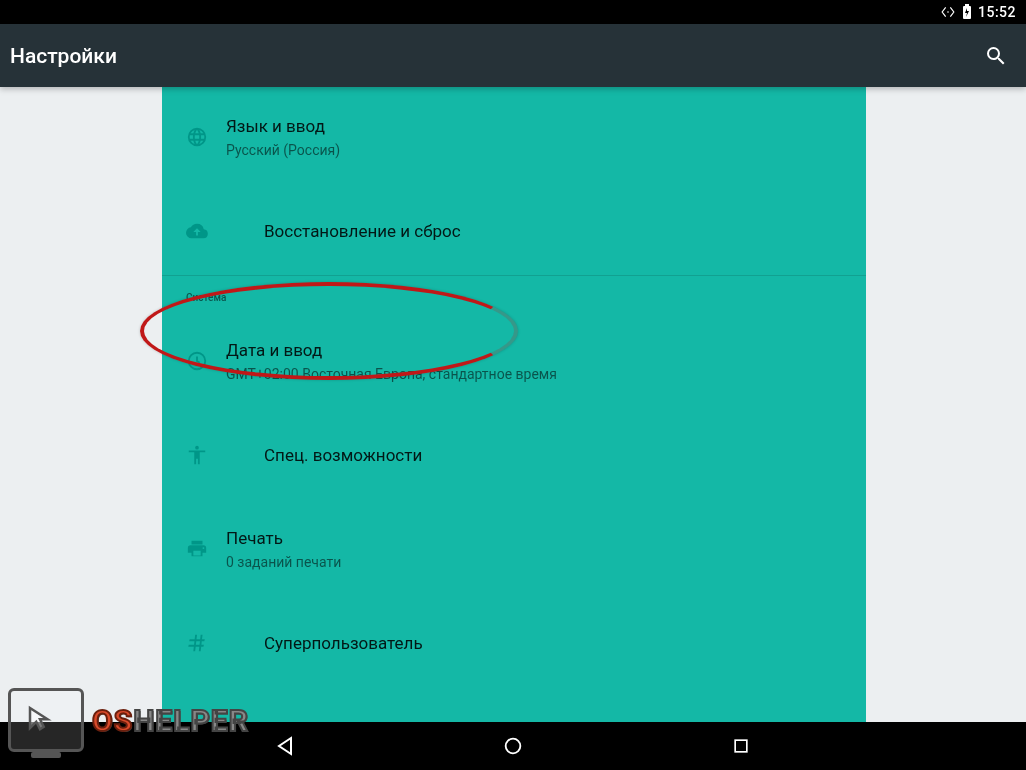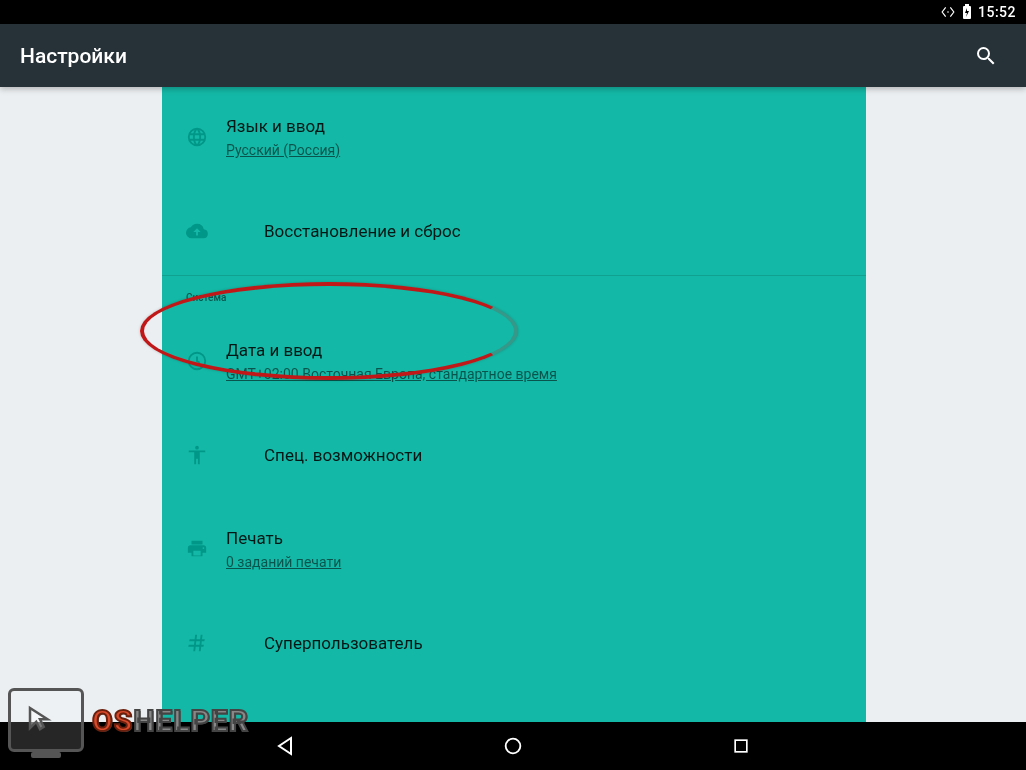--- a/index.html
+++ b/index.html
@@ -25,21 +25,21 @@
   }
   .status-bar svg { display: block; }
   .status-time { font-weight: 500; letter-spacing: 0.5px; }
   .app-bar {
     height: 63px;
     background: #263238;
     color: #fff;
     display: flex;
     align-items: center;
     justify-content: space-between;
-    padding: 0 20px;
+    padding: 0 10px;
     box-shadow: 0 2px 6px rgba(0,0,0,0.25);
     position: relative;
     z-index: 5;
   }
   .app-bar-title {
     font-size: 21px;
     font-weight: 500;
   }
   .search-btn {
     width: 40px; height: 40px;
@@ -83,21 +83,20 @@
   .primary {
     font-size: 17px;
     color: rgba(0,0,0,0.87);
     line-height: 1.3;
   }
   .secondary {
     font-size: 14px;
     color: rgba(0,0,0,0.54);
     margin-top: 4px;
     line-height: 1.3;
-    text-decoration: underline;
   }
   .section-header {
     font-size: 10px;
     color: rgba(0,0,0,0.54);
     padding: 16px 24px 8px 24px;
     font-weight: 500;
     border-top: 1px solid rgba(0,0,0,0.12);
   }
   .nav-bar {
     position: absolute;

